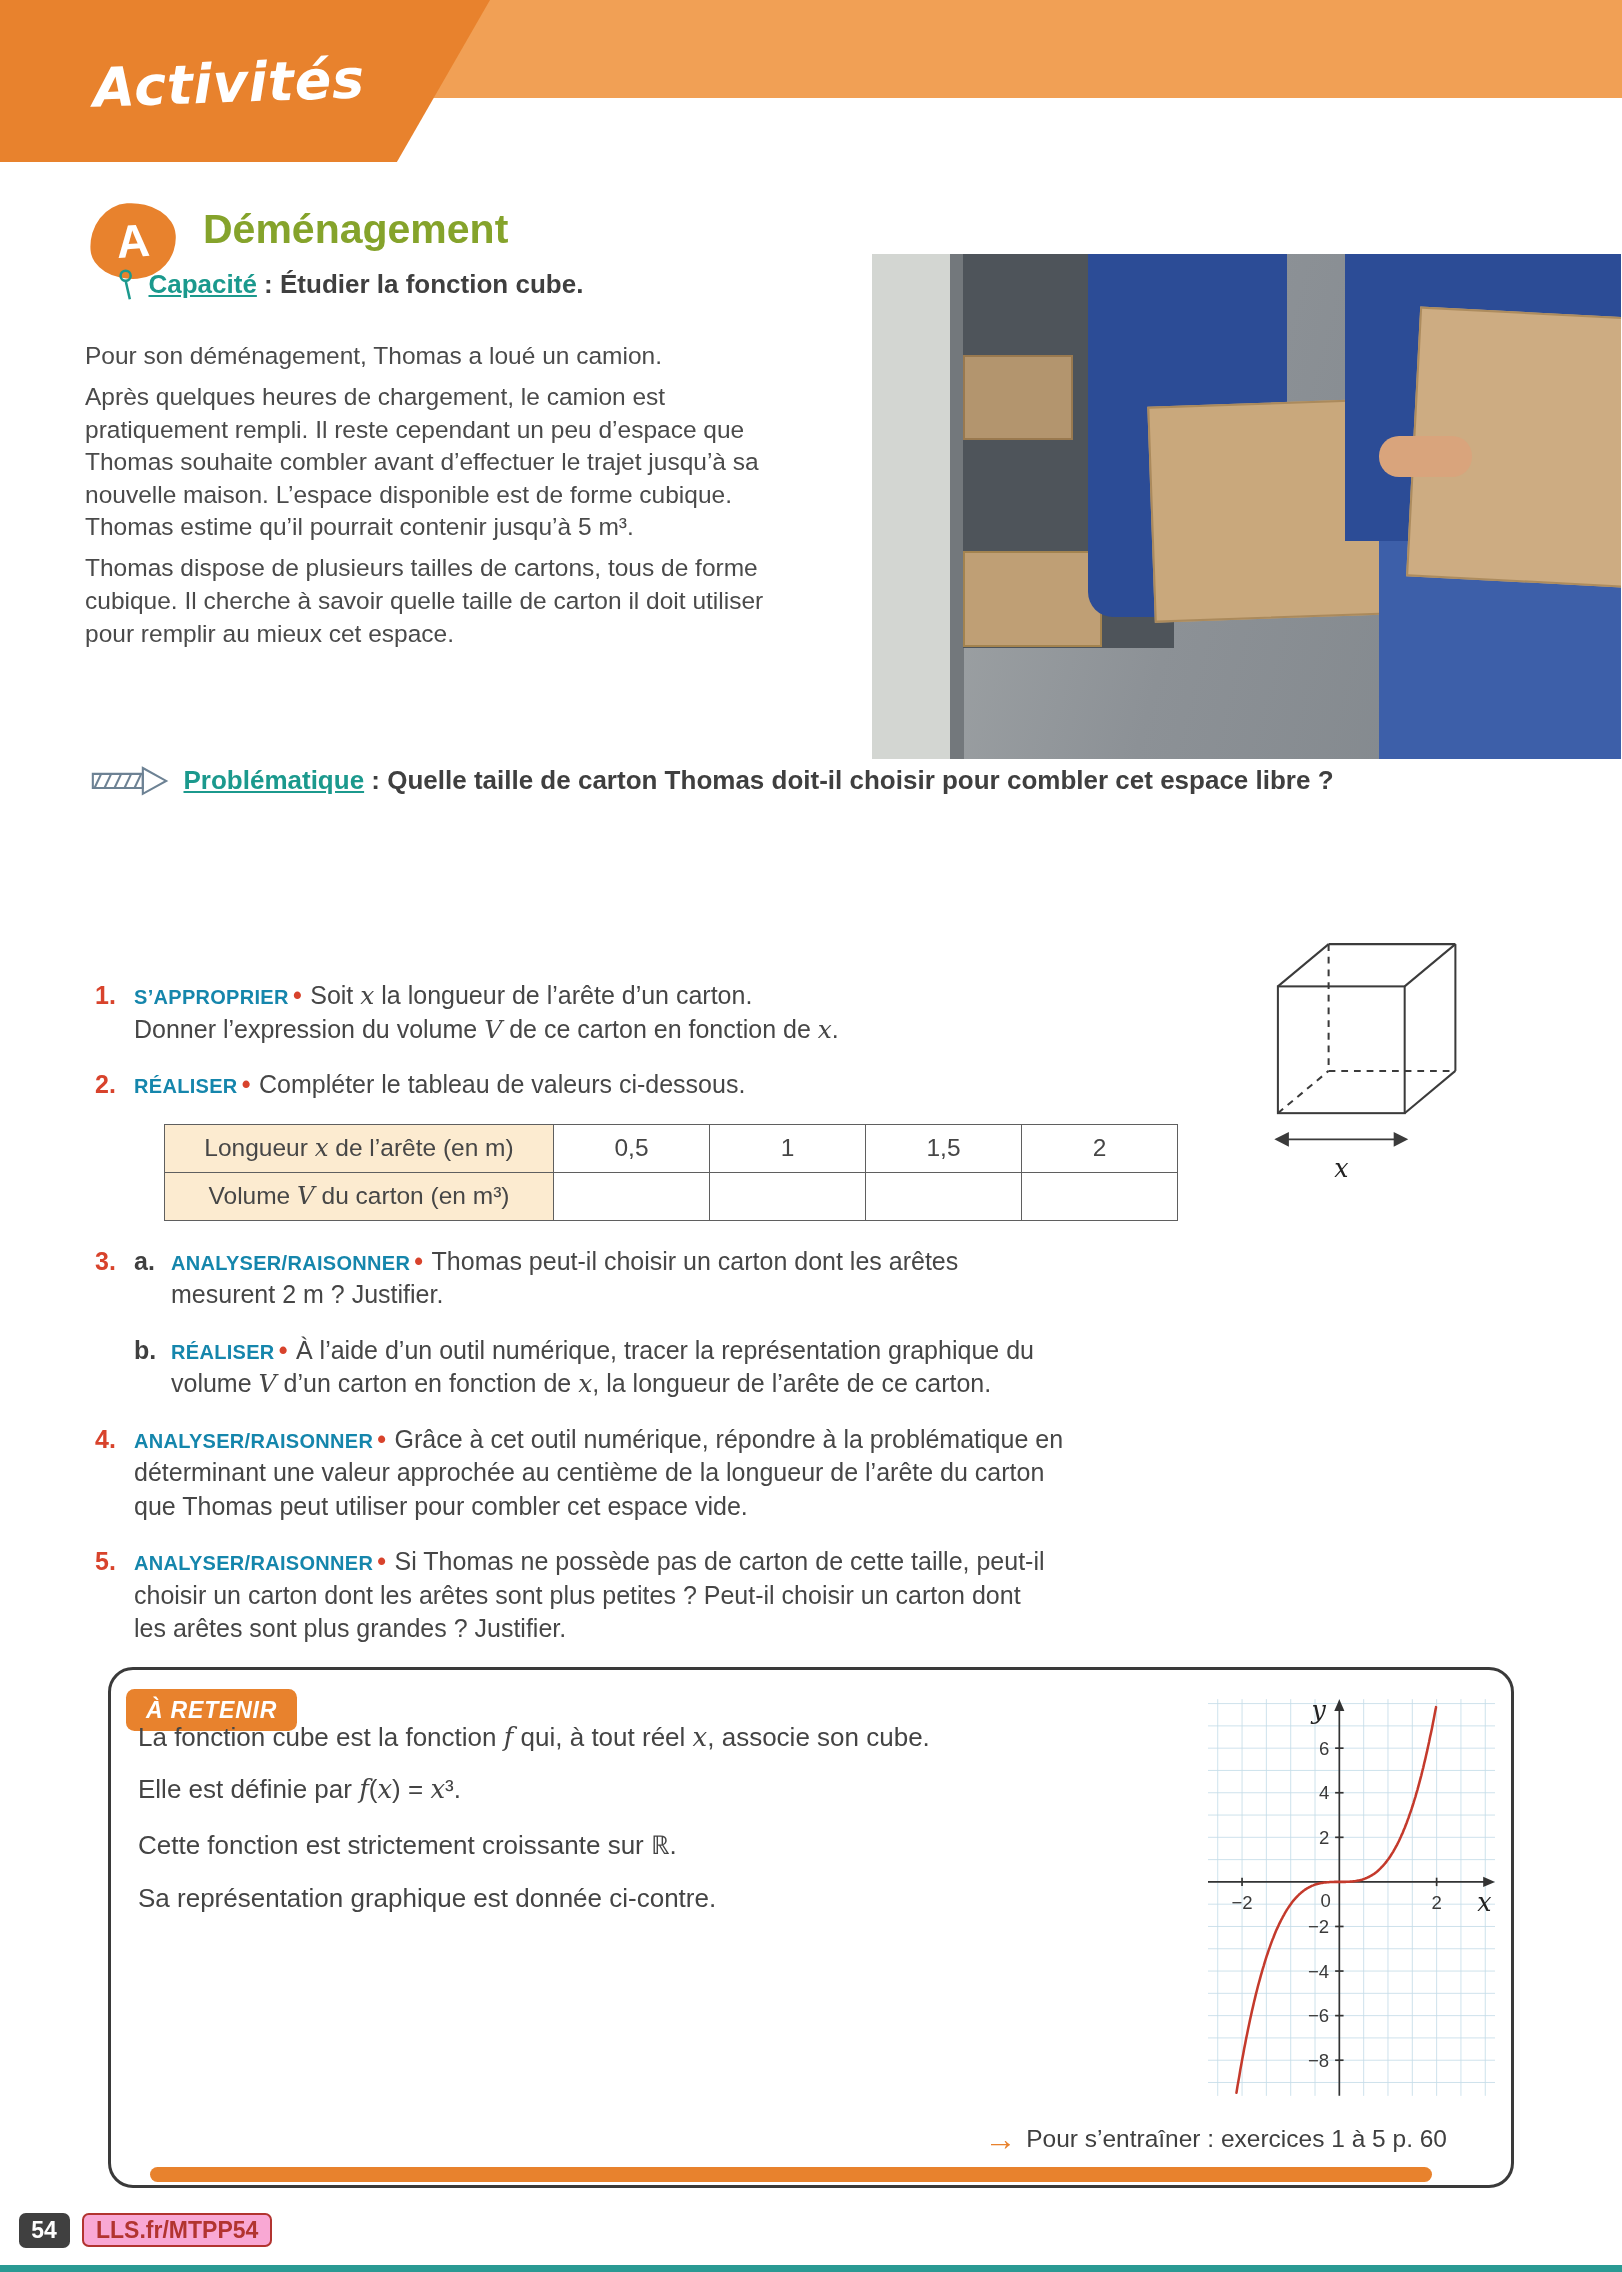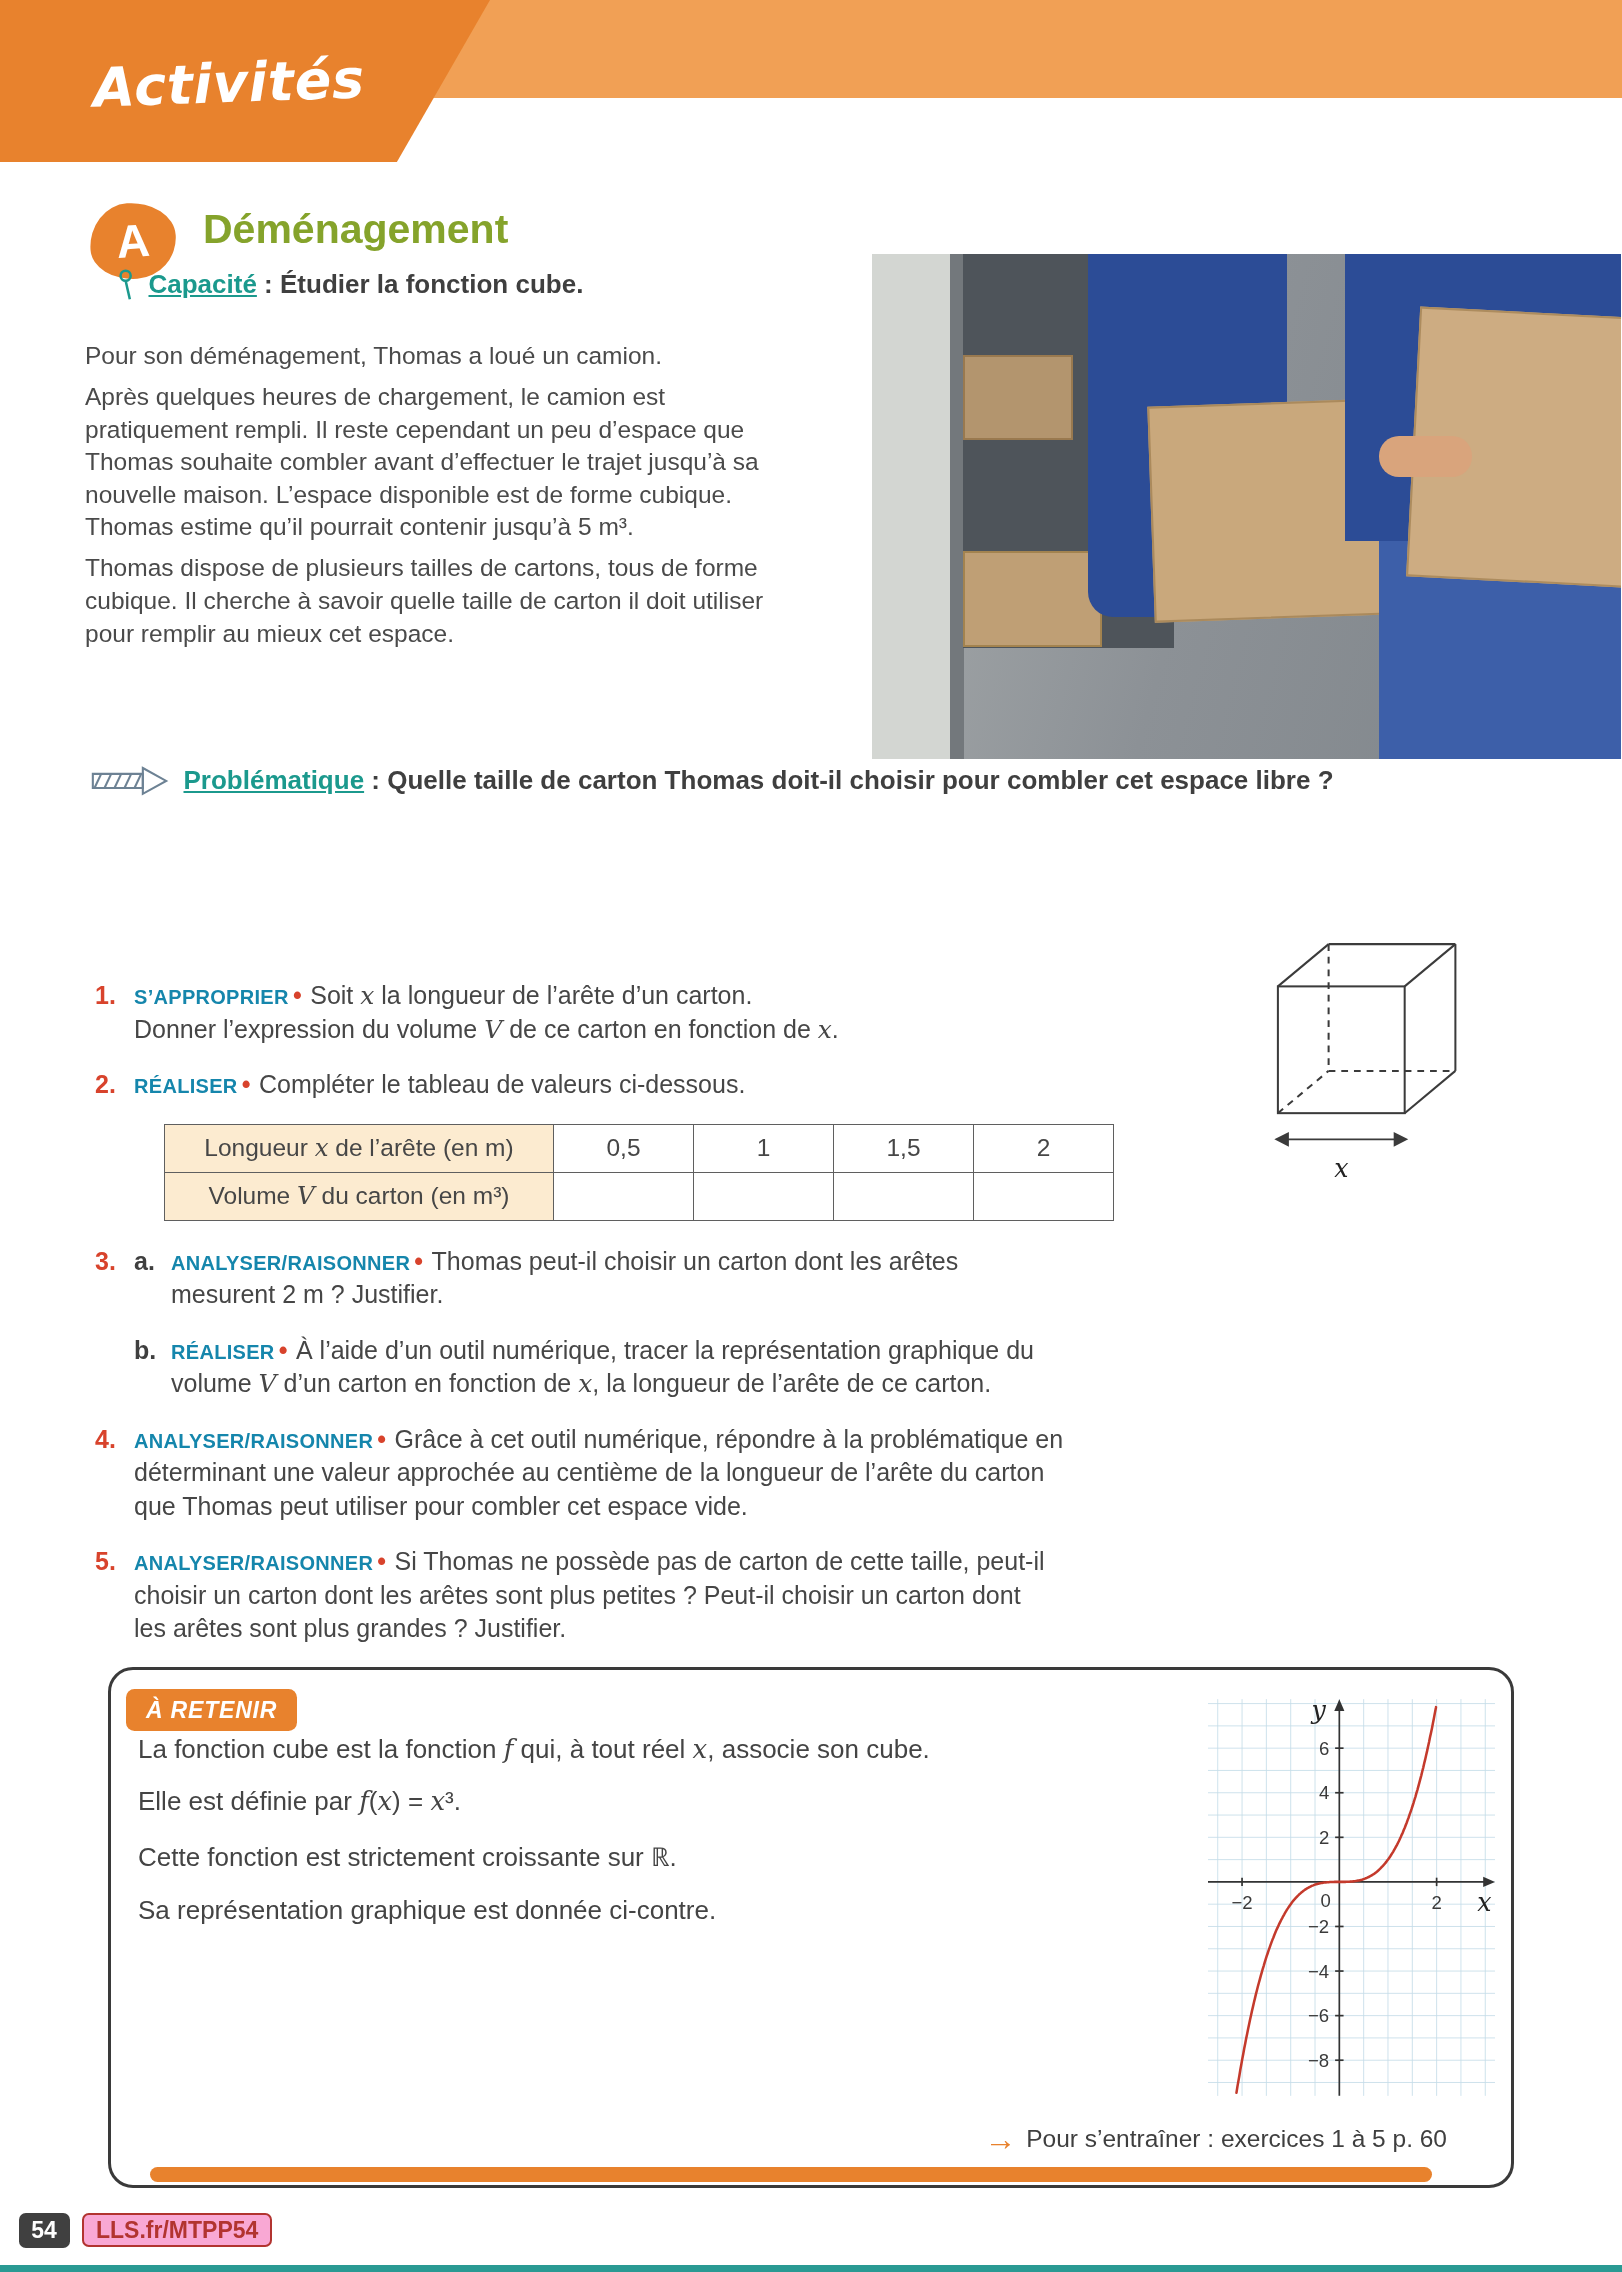--- a/index.html
+++ b/index.html
@@ -57,34 +57,34 @@
   .qnum { position:absolute; left:0; top:0; font-weight:700; color:#d8432c; }
   .qletter { position:absolute; left:39px; top:0; font-weight:700; color:#3f3f3f; }
   .has-letter .qbody { padding-left:37px; }
   .skill { color:#1586ac; font-weight:700; font-size:20px; letter-spacing:0.3px; }
   .bullet { color:#d8432c; font-weight:700; margin:0 8.5px 0 4.2px; }
   .math { font-family:"DejaVu Serif", serif; font-style:italic; }
 
   .val-table { border-collapse:collapse; margin:10px 0 24px 69px; }
   .val-table td { border:1.4px solid #5f5f5f; height:48px; text-align:center; font-size:24.5px; color:#464646; padding:0 8.5px; }
   .val-table td.rowhead { width:389px; background:#fcebd0; }
-  .val-table td.cell { width:140px; }
+  .val-table td.cell { width:156px; }
 
   
   .cube-fig { position:absolute; left:1265px; top:923px; }
   .axis-label { font:italic 30px "DejaVu Serif", serif; fill:#222; }
   .tick { font:22px "Liberation Sans", sans-serif; fill:#3a3a3a; }
 
   
   .retenir { position:absolute; left:108px; top:1667px; width:1406px; height:521px;
              border:3px solid #3a3a3a; border-radius:25px; background:#fff; }
   .retenir-badge { position:absolute; left:15px; top:-24px; background:#e8822d; color:#fff;
                    font:italic 700 23px "Liberation Sans", sans-serif; padding:7.6px 20px;
                    border-radius:8.5px; letter-spacing:0.8px;margin-top:43px; }
-  .retenir-text { position:absolute; left:27px; top:64px; width:1014px; font-size:26px; color:#444; }
+  .retenir-text { position:absolute; left:27px; top:52px; width:1014px; font-size:26px; color:#444; }
   .rline { margin:0 0 21px; }
   .graph { position:absolute; left:1097px; top:29px; }
   .practice { position:absolute; right:64px; top:453px; display:flex; align-items:center; gap:10px; font-size:24.5px; color:#3f3f3f; }
   .practice-arrow { color:#e8822d; font-size:32px; font-weight:700; line-height:1; }
   .retenir-bar { position:absolute; left:39px; right:79px; bottom:3.4px; height:15px; background:#e8822d; border-radius:8.5px; }
 
   
   .page-badge { position:absolute; left:18.6px; top:2213px; background:#404040; color:#fff;
                 font-weight:700; font-size:23px; padding:4.2px 12.7px; border-radius:6.8px; }
   .ref-badge { position:absolute; left:82px; top:2213px; border:2.5px solid #b23430; color:#b23430;

